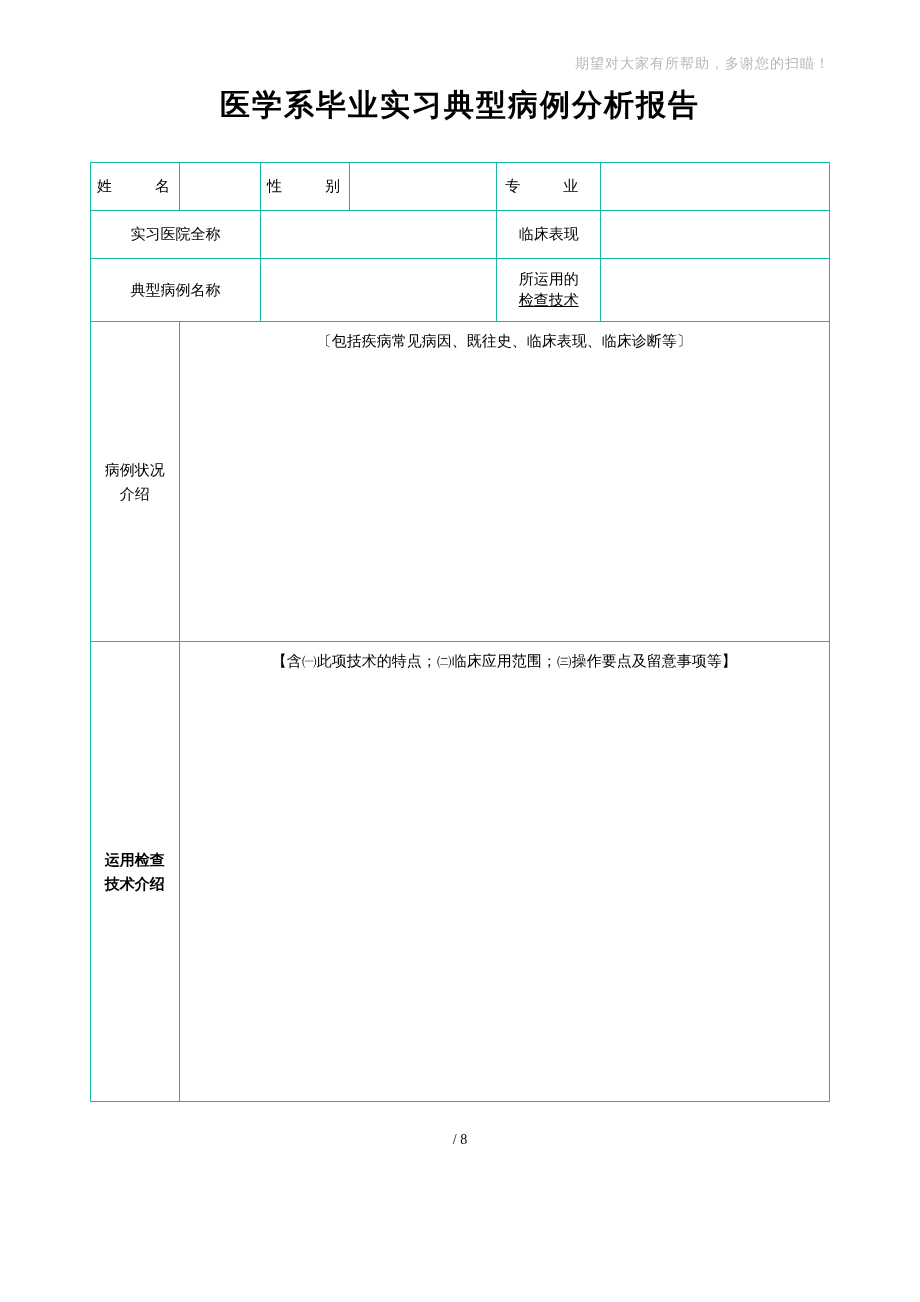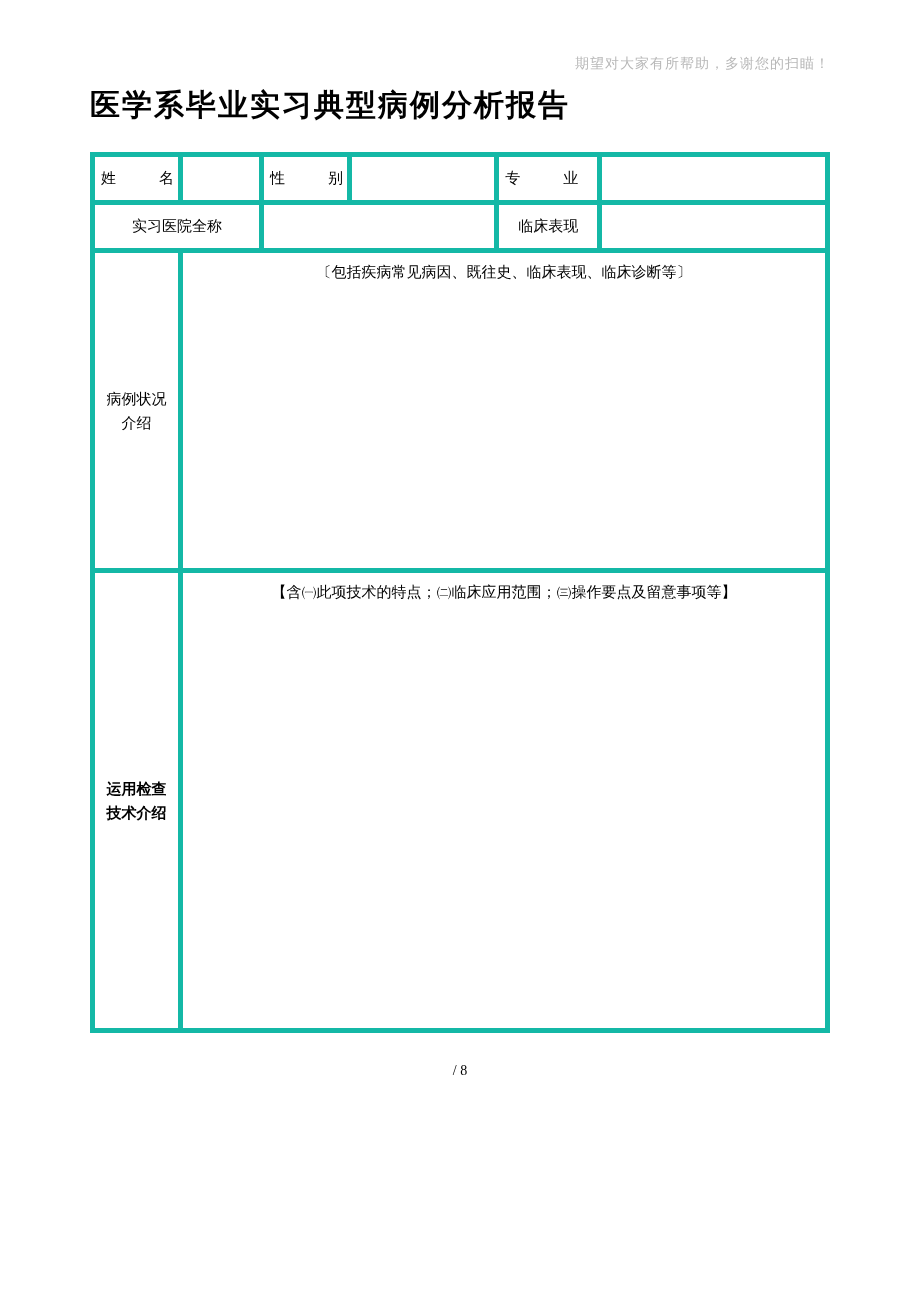--- a/index.html
+++ b/index.html
@@ -14,34 +14,35 @@
       padding: 55px 90px 40px 90px;
     }
     .header-note {
       text-align: right;
       color: #b8b8b8;
       font-size: 14px;
       margin-bottom: 12px;
       letter-spacing: 1px;
     }
     .title {
+      text-align: center;
       font-size: 30px;
       font-weight: bold;
       color: #000;
-      margin-bottom: 26px;
+      margin-bottom: 36px;
       letter-spacing: 2px;
       font-family: Liberation Sans, sans-serif;
     }
     table.form {
       width: 100%;
       border-collapse: collapse;
       table-layout: fixed;
     }
     table.form td {
-      border: 5px solid #14b8a6;
+      border: 1px solid #14b8a6;
       padding: 10px 6px;
       font-size: 15px;
       color: #000;
       text-align: center;
       vertical-align: middle;
       height: 48px;
     }
     .spaced-2 {
       letter-spacing: 14px;
       padding-left: 14px;
@@ -98,20 +99,29 @@
   </tr>
 
 
   <tr>
     <td colspan="2" class="label-cell">实习医院全称</td>
     <td colspan="2"></td>
     <td class="label-cell">临床表现</td>
     <td></td>
   </tr>
 
+  <tr>
+    <td colspan="2" class="label-cell">典型病例名称</td>
+    <td colspan="2"></td>
+    <td class="label-cell" style="line-height:1.4;">
+      <span>所运用的</span><br>
+      <span class="underline">检查技术</span>
+    </td>
+    <td></td>
+  </tr>
 
 
   <tr class="tall-row">
     <td class="vertical-label" style="height:320px;">
       <span>病例状况</span><br>
       <span>介绍</span>
     </td>
     <td colspan="5" class="content-cell">
       <span>〔包括疾病常见病因、既往史、临床表现、临床诊断等〕</span>
     </td>

